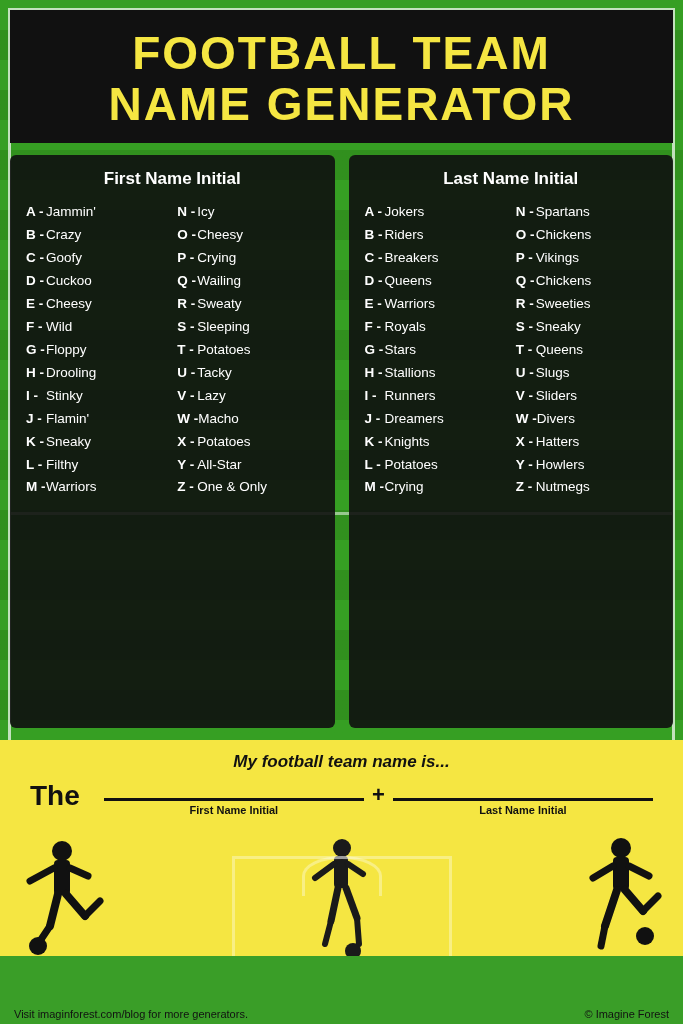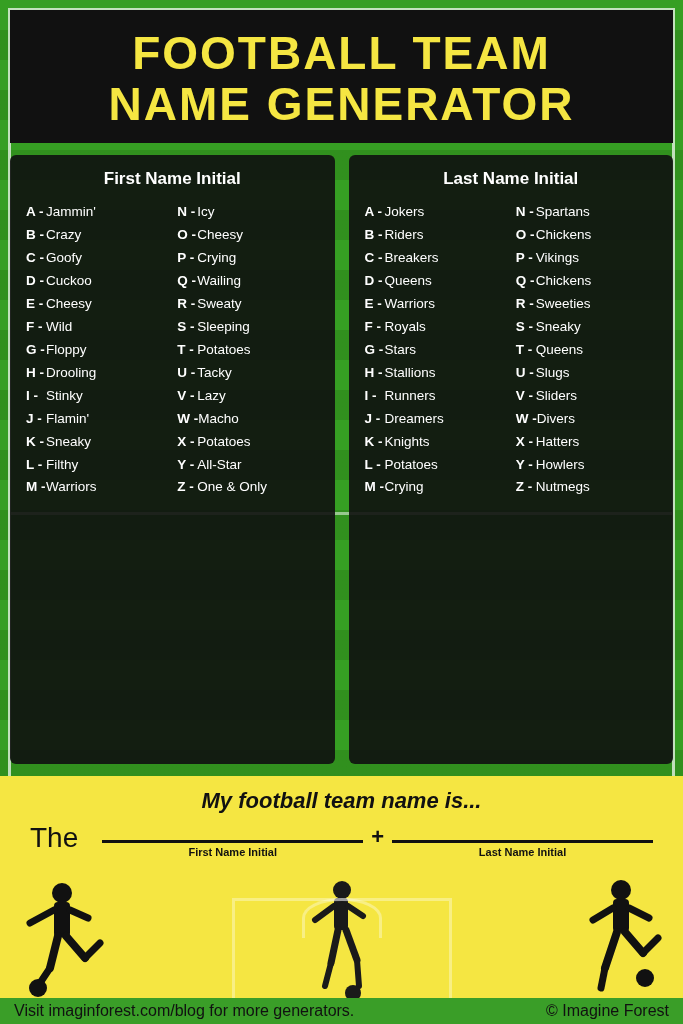--- a/index.html
+++ b/index.html
@@ -126,38 +126,38 @@
     }
 
     
     .bottom-section {
       background: #f5e642;
       padding: 12px 20px 0;
     }
 
     .team-name-title {
       text-align: center;
-      font-size: 22px;
+      font-size: 17px;
       font-weight: bold;
       font-style: italic;
       color: #111;
       margin-bottom: 8px;
       font-family: Arial, sans-serif;
     }
 
     .team-name-row {
       display: flex;
       align-items: flex-end;
       padding: 0 10px;
       gap: 0;
     }
 
     .the-text {
       font-size: 28px;
-      font-weight: 400;
+      font-weight: 700;
       color: #111;
       margin-right: 24px;
       font-family: 'Arial Black', Arial, sans-serif;
       padding-bottom: 4px;
     }
 
     .underline-group {
       display: flex;
       flex-direction: column;
       align-items: center;
@@ -205,23 +205,24 @@
     .footer {
       background: #3a9e28;
       display: flex;
       justify-content: space-between;
       padding: 4px 14px;
       position: relative;
       z-index: 3;
     }
 
     .footer-text {
-      font-size: 16px;
+      font-size: 11px;
       color: #111;
       font-weight: 500;
+      margin-top: 48px;
     }
   </style>
 </head>
 <body>
 
 <div class="outer-wrapper">
   <div class="field-stripes"></div>
   <div class="field-lines"></div>
 
   <div class="content">

